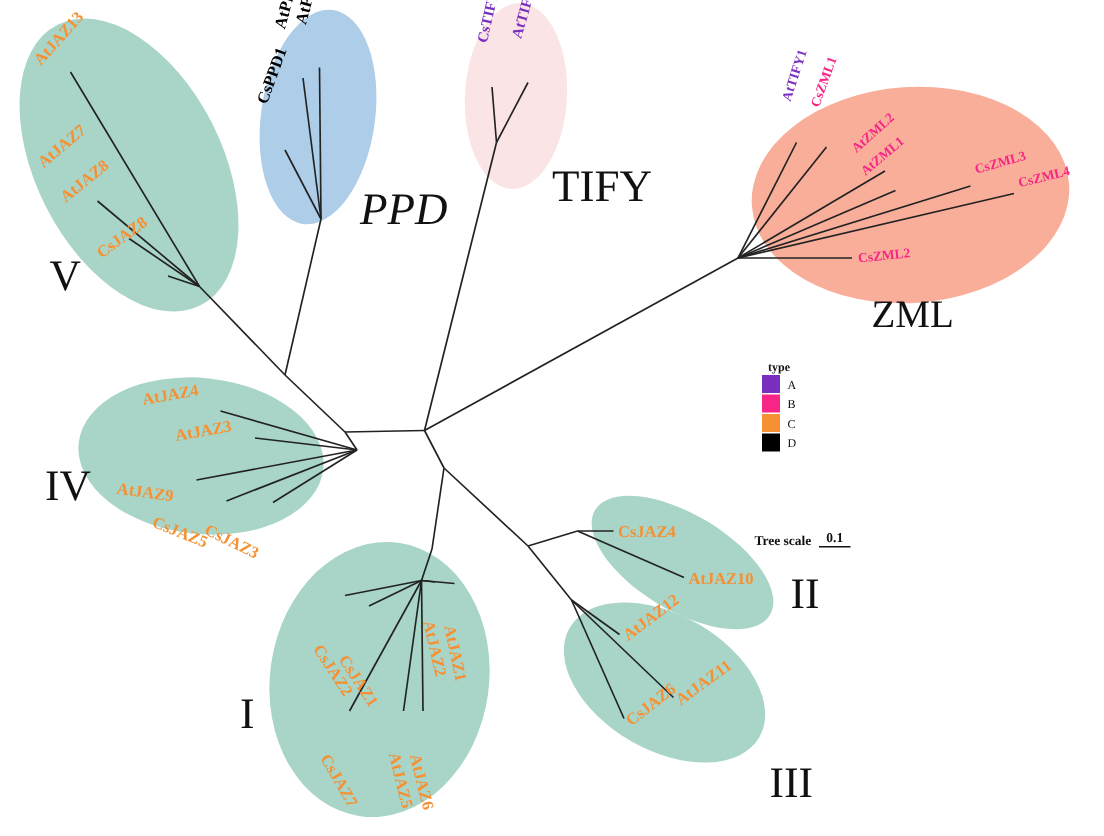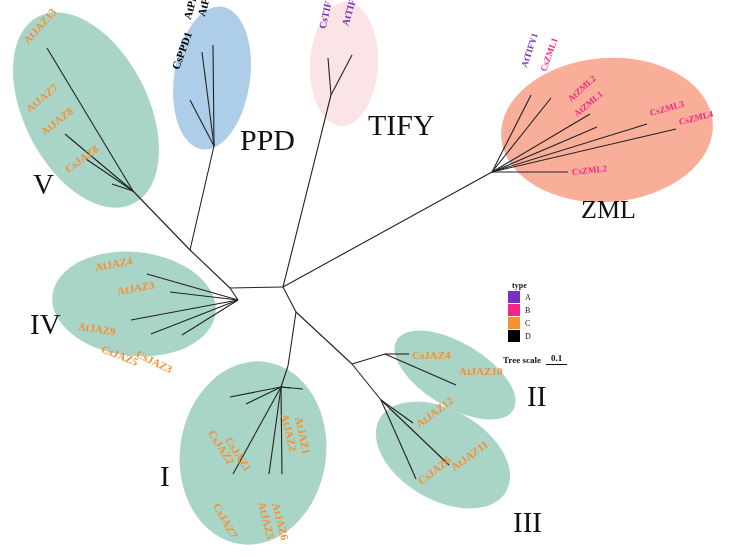--- a/index.html
+++ b/index.html
@@ -116,39 +116,39 @@
       <div class="lbl" style="left: 102px; top: 342px; font-size: 11px; color: rgb(245, 144, 51); transform: rotate(22deg);">CsJAZ5</div>
       <div class="lbl" style="left: 137px; top: 347px; font-size: 11px; color: rgb(245, 144, 51); transform: rotate(26deg);">CsJAZ3</div>
       <div class="lbl" style="left: 211px; top: 425px; font-size: 11px; color: rgb(245, 144, 51); transform: rotate(57deg);">CsJAZ2</div>
       <div class="lbl" style="left: 228px; top: 432px; font-size: 11px; color: rgb(245, 144, 51); transform: rotate(57deg);">CsJAZ1</div>
       <div class="lbl" style="left: 285px; top: 408px; font-size: 11px; color: rgb(245, 144, 51); transform: rotate(77deg);">AtJAZ2</div>
       <div class="lbl" style="left: 299px; top: 411px; font-size: 11px; color: rgb(245, 144, 51); transform: rotate(78deg);">AtJAZ1</div>
       <div class="lbl" style="left: 216px; top: 498px; font-size: 11px; color: rgb(245, 144, 51); transform: rotate(60deg);">CsJAZ7</div>
       <div class="lbl" style="left: 262px; top: 496px; font-size: 11px; color: rgb(245, 144, 51); transform: rotate(76deg);">AtJAZ5</div>
       <div class="lbl" style="left: 276px; top: 497px; font-size: 11px; color: rgb(245, 144, 51); transform: rotate(76deg);">AtJAZ6</div>
       <div class="lbl" style="left: 412px; top: 349px; font-size: 11px; color: rgb(245, 144, 51); transform: rotate(0deg);">CsJAZ4</div>
-      <div class="lbl" style="left: 459px; top: 365px; font-size: 11px; color: rgb(245, 144, 51); transform: rotate(0deg);">AtJAZ10</div>
+      <div class="lbl" style="left: 459px; top: 380px; font-size: 11px; color: rgb(245, 144, 51); transform: rotate(0deg);">AtJAZ10</div>
       <div class="lbl" style="left: 417px; top: 419px; font-size: 11px; color: rgb(245, 144, 51); transform: rotate(-37deg);">AtJAZ12</div>
       <div class="lbl" style="left: 452px; top: 462px; font-size: 11px; color: rgb(245, 144, 51); transform: rotate(-36deg);">AtJAZ11</div>
       <div class="lbl" style="left: 419px; top: 476px; font-size: 11px; color: rgb(245, 144, 51); transform: rotate(-38deg);">CsJAZ6</div>
     </div>
   <div id="group-labels">
-      <div class="group-name" style="left: 240px; top: 123px; font-size: 30px;">PPD</div>
+      <div class="group-name" style="left: 240px; top: 123px; font-size: 30px; font-style: italic;">PPD</div>
       <div class="group-name" style="left: 368px; top: 108px; font-size: 30px;">TIFY</div>
       <div class="group-name" style="left: 581px; top: 195px; font-size: 26px;">ZML</div>
     </div>
   <div id="clade-romans">
       <div class="clade-roman" style="left: 33px; top: 168px; font-size: 29px;">V</div>
       <div class="clade-roman" style="left: 30px; top: 308px; font-size: 29px;">IV</div>
       <div class="clade-roman" style="left: 160px; top: 460px; font-size: 29px;">I</div>
       <div class="clade-roman" style="left: 527px; top: 380px; font-size: 29px;">II</div>
       <div class="clade-roman" style="left: 513px; top: 470px; font-size: 29px; margin-top: 36px;">III</div>
     </div>
 
-  <div class="legend" style="left:508px;top:240px;margin-top:41px;">
+  <div class="legend" style="left:508px;top:240px;">
     <div class="legend-title">type</div>
     <div id="legend-rows">
         <div class="legend-row">
           <span class="swatch" style="background: rgb(123, 47, 190);"></span>
           <span class="legend-lbl">A</span>
         </div>
         <div class="legend-row">
           <span class="swatch" style="background: rgb(247, 37, 133);"></span>
           <span class="legend-lbl">B</span>
         </div>

